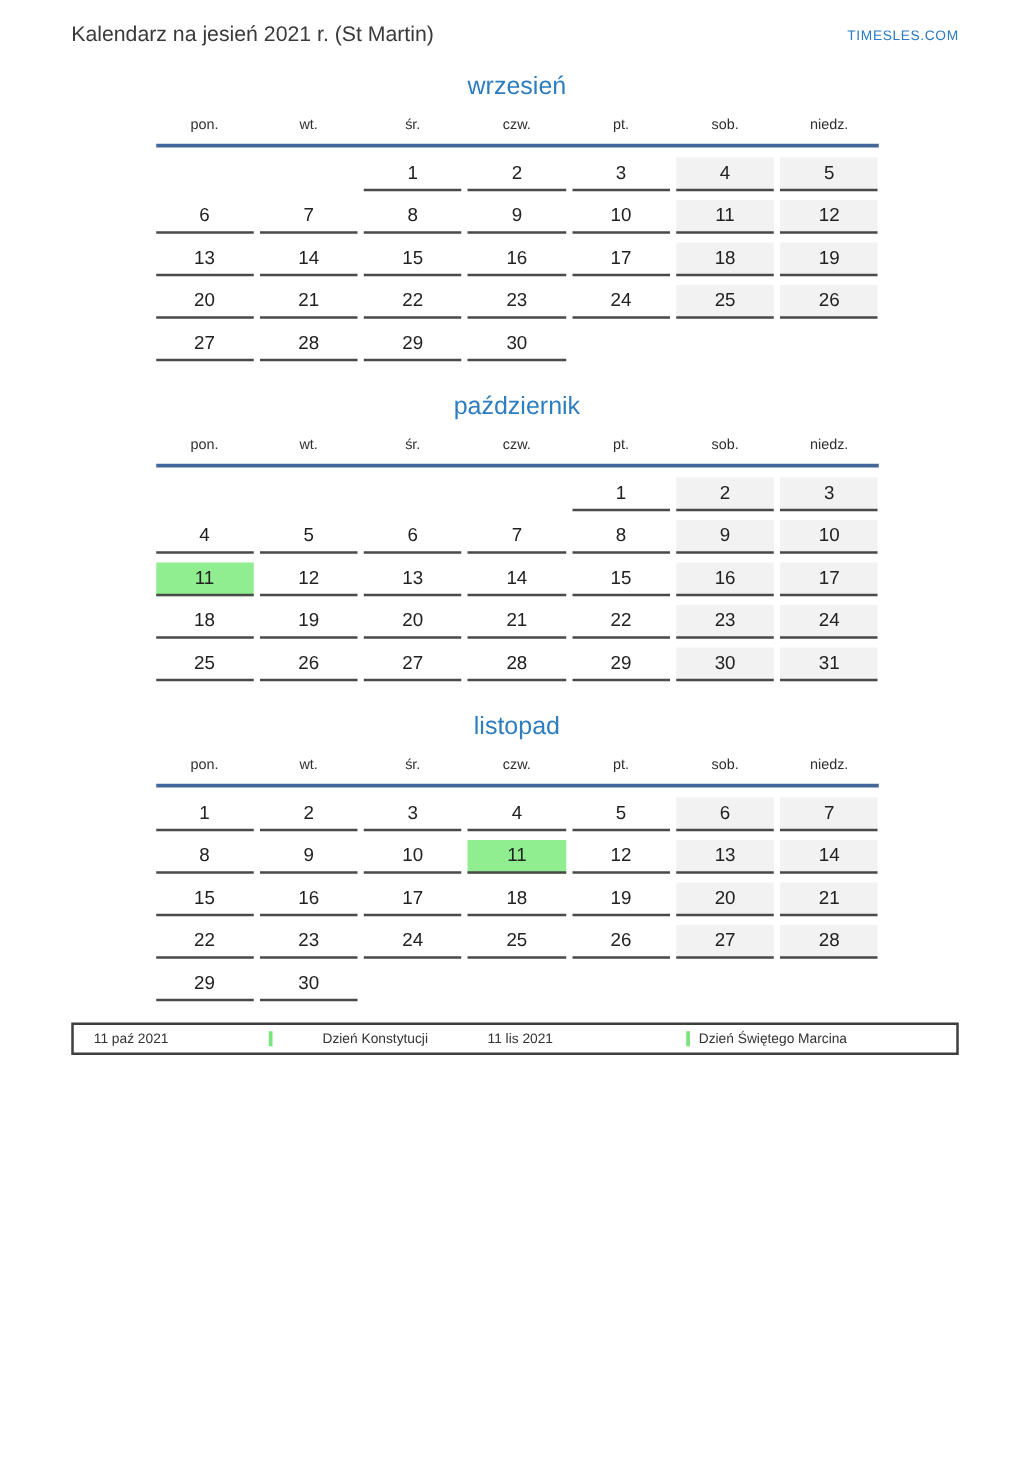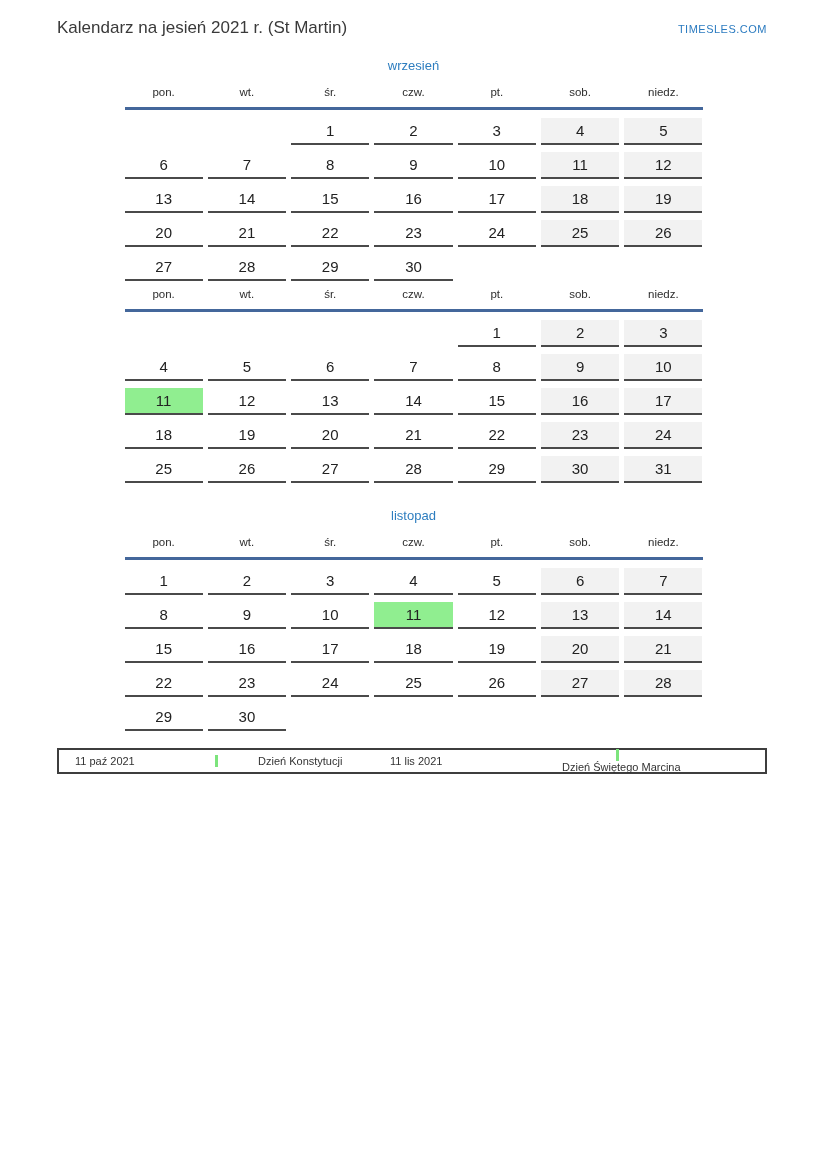--- a/index.html
+++ b/index.html
@@ -24,21 +24,21 @@
     padding:18px 60px 0 57px;
     gap:32px;
   }
   .page-title{font-size:17px;color:var(--text-dark);font-weight:400;}
   .site-link{
     font-size:11px;letter-spacing:.5px;color:var(--link-blue);
     text-decoration:none;margin-top:5px;font-weight:400;
   }
   .months{width:578px;margin:0 auto;}
   .month-title{
-    font-size:13px;color:var(--month-blue);text-align:center;
+    font-size:20px;color:var(--month-blue);text-align:center;
     margin:25px 0 13px;font-weight:400;
   }
   .month:first-child .month-title{margin-top:20px;}
   .grid{display:grid;grid-template-columns:repeat(7,1fr);column-gap:5px;}
   .wk-head span{
     font-size:11.5px;color:#2e2e2e;text-align:center;padding-bottom:9px;
   }
   .sep{height:3px;background:var(--line-blue);}
   .weeks{margin-top:8px;}
   .week{margin-bottom:7px;}
@@ -52,21 +52,21 @@
   .legend{
     width:710px;height:26px;margin:17px 0 0 57px;
     border:2px solid #3e3e3e;position:relative;
     font-size:11px;color:#333333;
   }
   .legend .pin{
     position:absolute;top:50%;transform:translateY(-50%);
     display:flex;align-items:center;white-space:nowrap;
   }
   .pin.p1{left:16px;}  .pin.p2{left:156px;gap:33px;}
-  .pin.p3{left:331px;text-align:right;} .pin.p4{left:503px;flex-direction:column;}
+  .pin.p3{left:331px;text-align:right;} .pin.p4{left:490px;}
   .bar{width:3px;height:12px;background:var(--legend-green);margin-right:7px;flex:none;}
 </style>
 </head>
 <body>
 
 <header class="top-header">
   <h1 class="page-title">Kalendarz na jesień 2021 r. (St Martin)</h1>
   <a class="site-link" href="#">TIMESLES.COM</a>
 </header>
 
@@ -125,20 +125,21 @@
           <div class="cell day">28</div>
           <div class="cell day">29</div>
           <div class="cell day">30</div>
           <div class="cell empty"></div>
           <div class="cell empty"></div>
           <div class="cell empty"></div>
         </div>
       </div>
     </section>
     <section class="month">
+      <h2 class="month-title">październik</h2>
       <div class="grid wk-head">
         <span>pon.</span>
         <span>wt.</span>
         <span>śr.</span>
         <span>czw.</span>
         <span>pt.</span>
         <span>sob.</span>
         <span>niedz.</span>
       </div>
       <div class="sep"></div>

